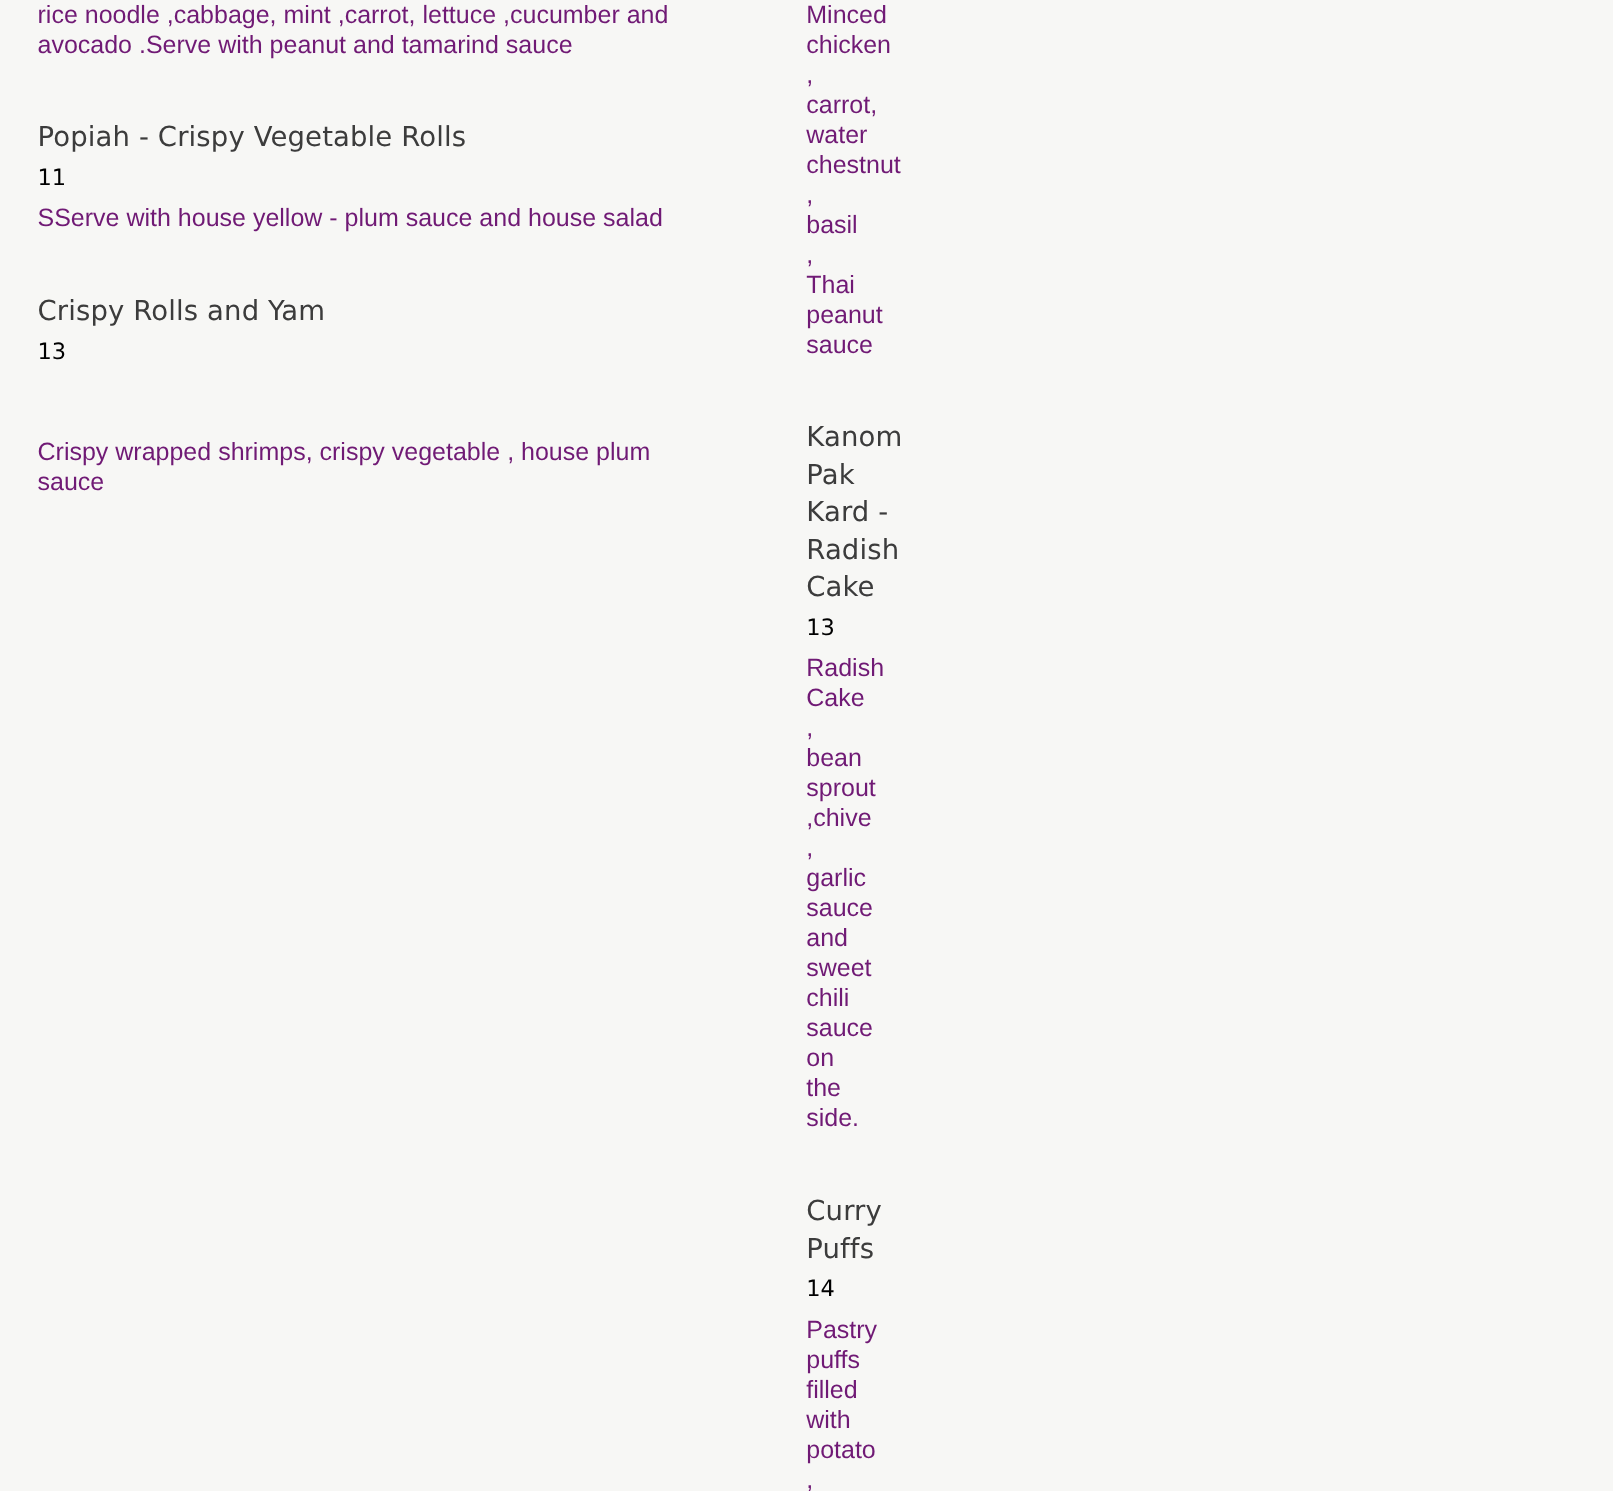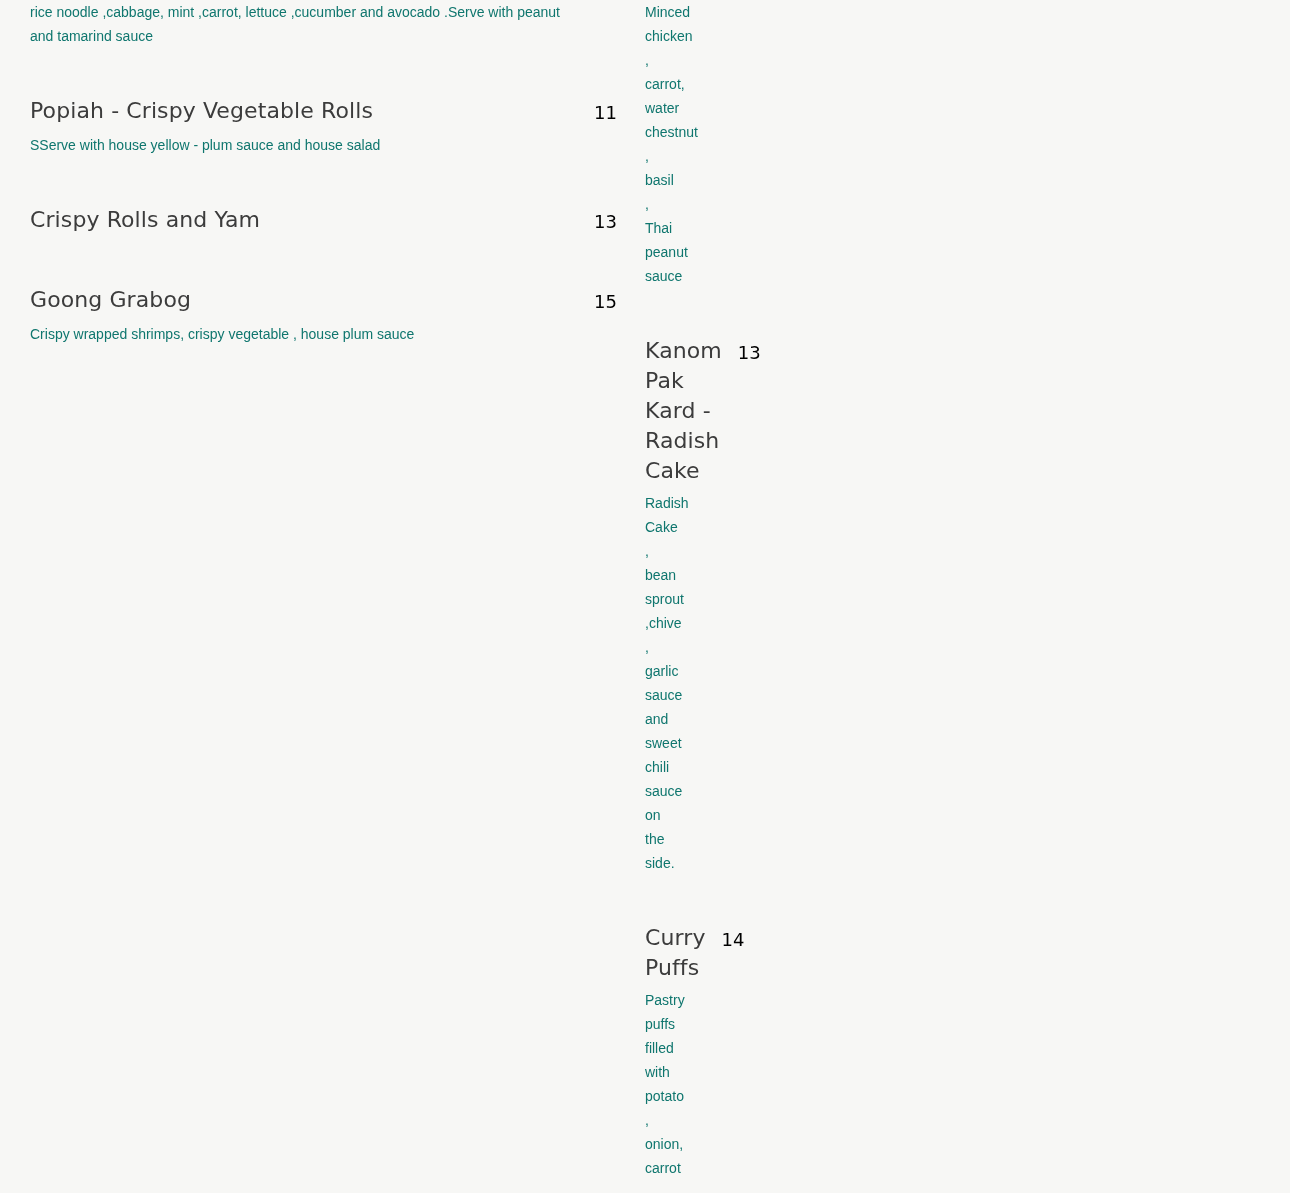--- a/index.html
+++ b/index.html
@@ -43,21 +43,21 @@
   .col-right-inner {
     padding-left: 0;
   }
   
   .item {
     position: relative;
     margin-bottom: 26px;
   }
   .item-head {
     display: flex;
-    flex-direction: row;
+    flex-direction: column;
     align-items: flex-start;
     justify-content: flex-start;
   }
   .item-name {
     font-family: "DejaVu Sans", sans-serif;
     font-size: 22px;
     line-height: 30px;
     font-weight: 400;
     color: #3c3c3c;
     letter-spacing: 0.1px;
@@ -67,23 +67,23 @@
   .item-price {
     font-family: "DejaVu Sans", sans-serif;
     font-size: 18px;
     line-height: 30px;
     color: #000000;
     white-space: nowrap;
     flex: 0 0 auto;
     padding-top: 2px;
   }
   .item-desc {
-    font-size: 14px;
+    font-size: 20px;
     line-height: 24px;
-    color: #0f766e;
+    color: #701a75;
     margin-top: 5px;
     padding-right: 40px;
     max-width: 560px;
   }
   
   .top-block {
     padding-top: 0;
   }
   .top-block .item:first-child .item-desc {
     margin-top: 0;
@@ -119,24 +119,20 @@
         <div class="item">
           <div class="item-head">
             <div class="item-name">Crispy Rolls and Yam</div>
             <div class="item-price">13</div>
           </div>
         </div>
 
         <div class="gap-md"></div>
 
         <div class="item">
-          <div class="item-head">
-            <div class="item-name">Goong Grabog</div>
-            <div class="item-price">15</div>
-          </div>
           <div class="item-desc">Crispy wrapped shrimps, crispy vegetable , house plum sauce</div>
         </div>
 
       </div>
 
       <div class="col col-right">
         <div class="col-right-inner">
 
           <div class="item">
             <div class="item-desc">Minced chicken , carrot, water chestnut , basil , Thai peanut sauce</div>

